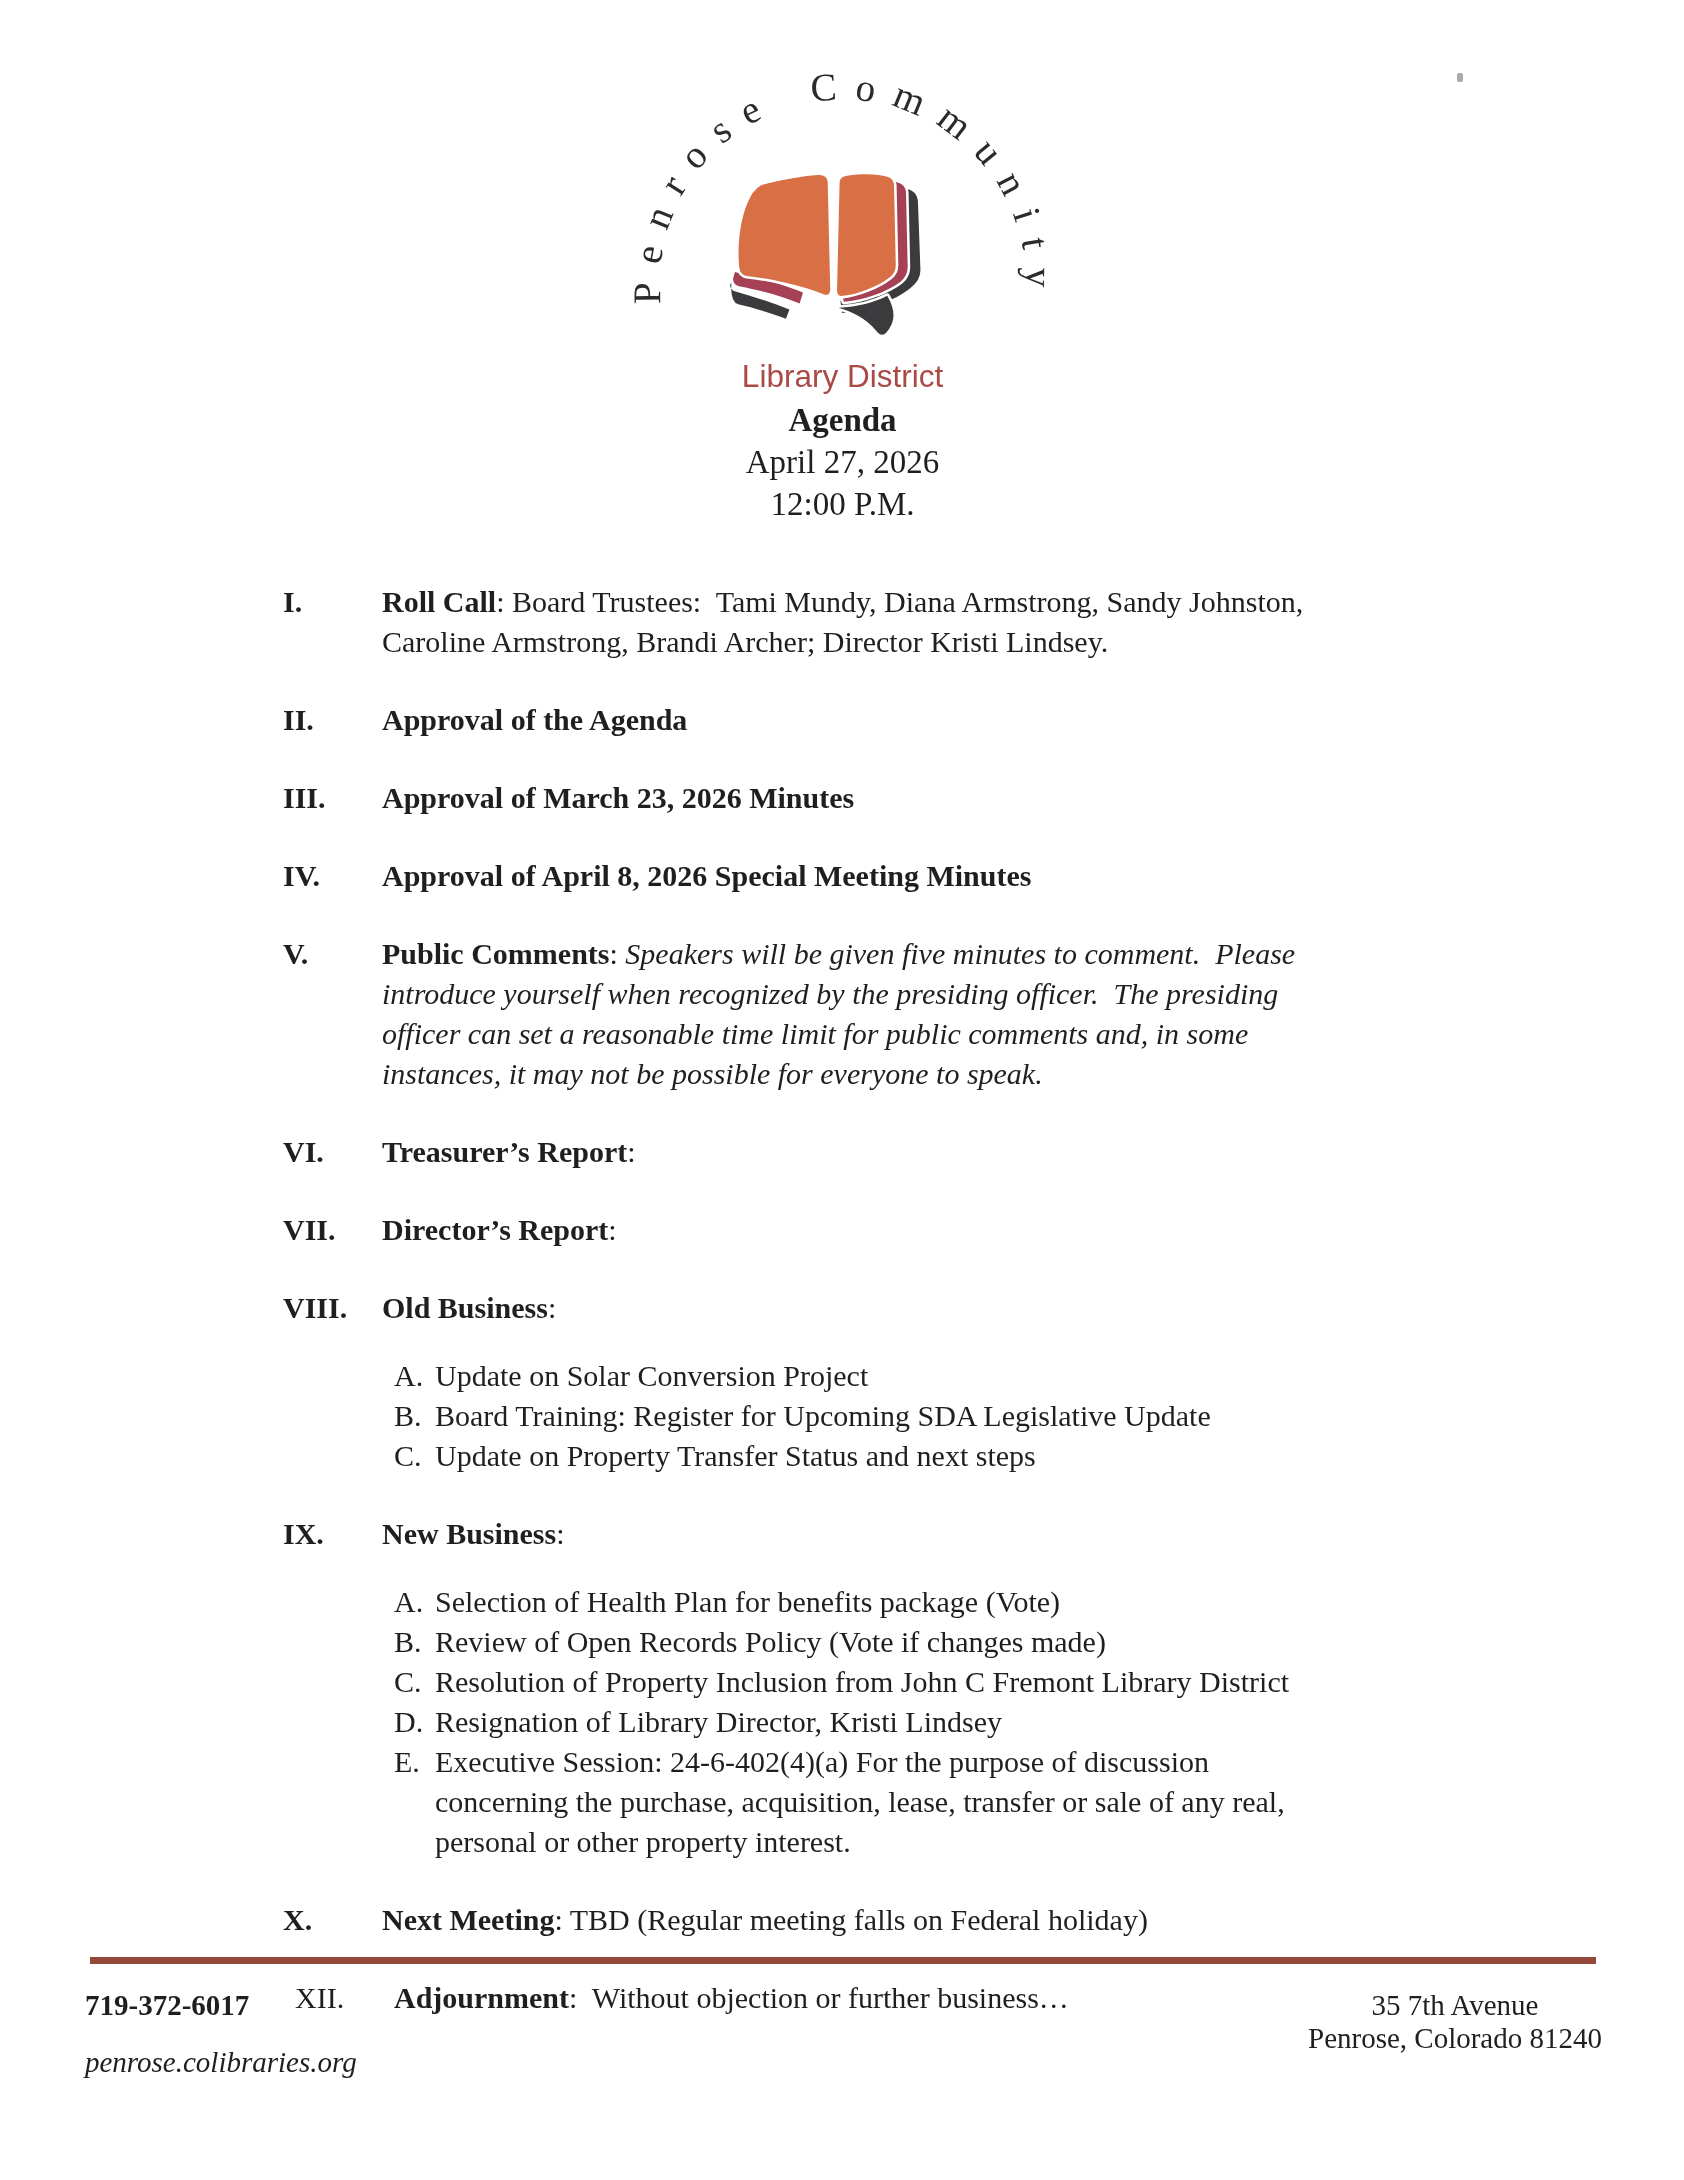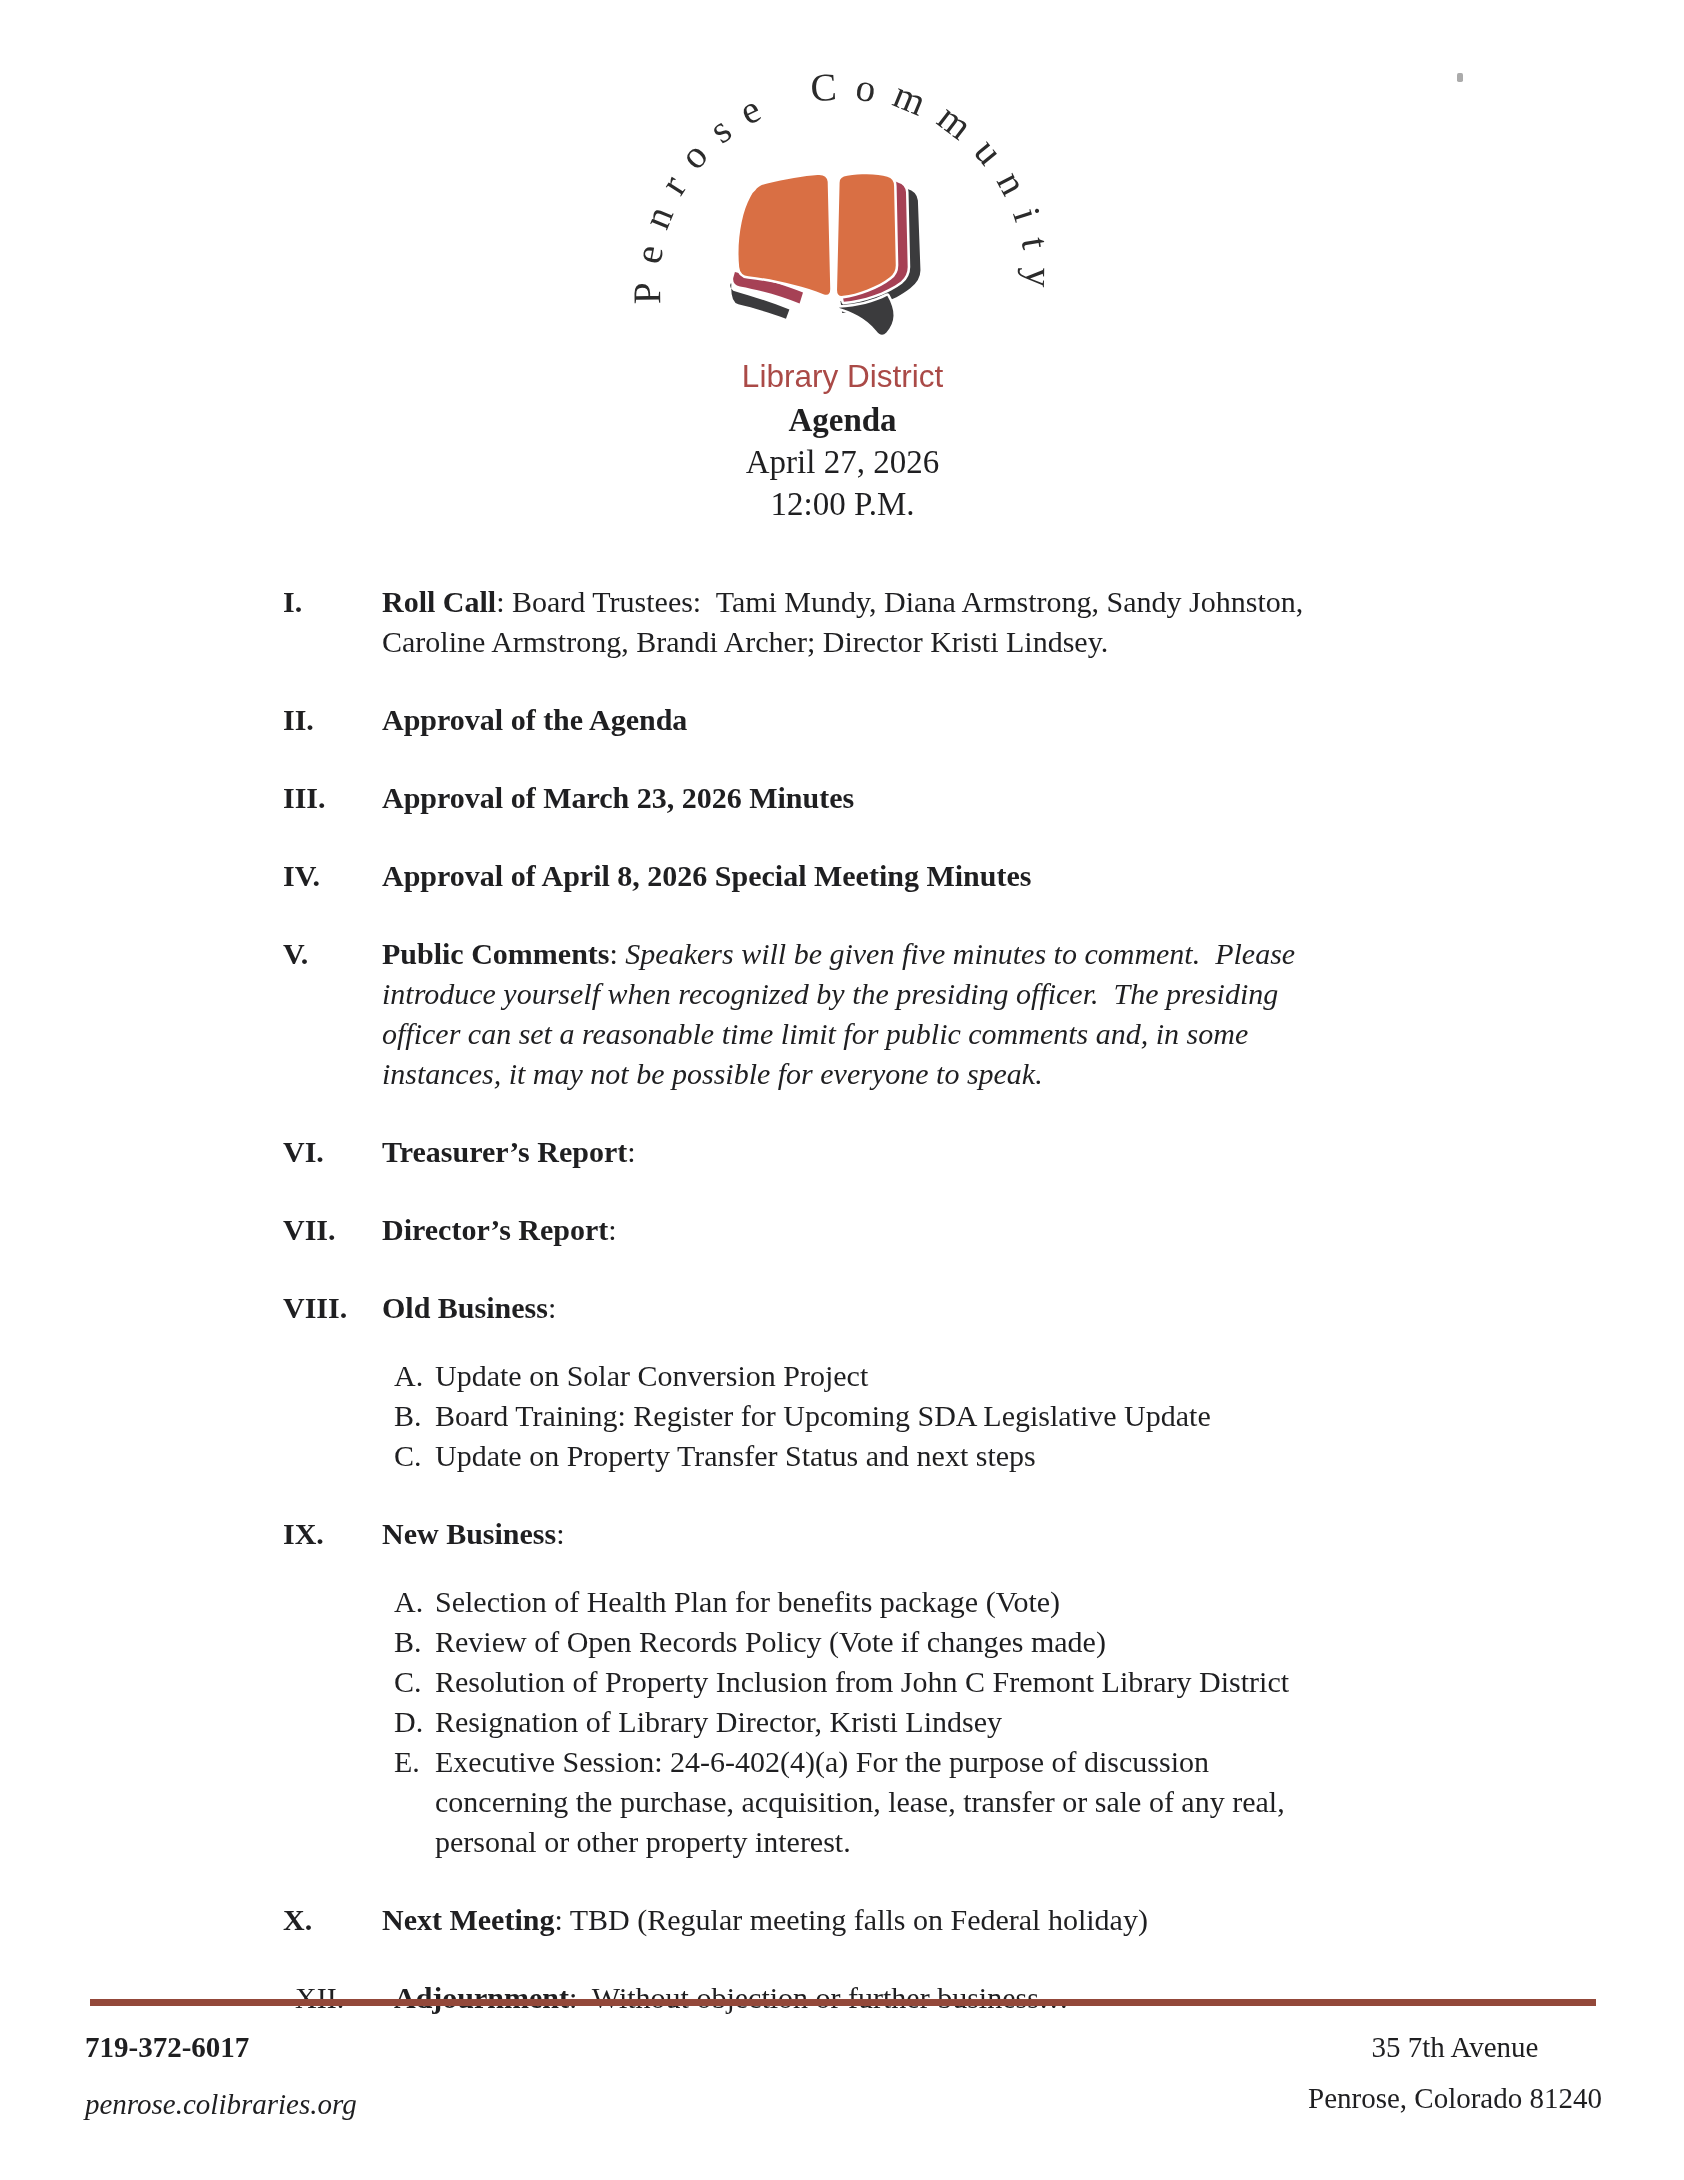--- a/index.html
+++ b/index.html
@@ -25,28 +25,28 @@
   .num{flex:0 0 99px;width:99px;font-weight:bold;}
   .item.num-reg .num{font-weight:normal;}
   .body{width:1278px;}
   .lbl{font-weight:bold;margin-top:8px;}
   .sep,.txt,.stxt{white-space:pre-wrap;}
   .txt.it{font-style:italic;}
   .sublist{margin-top:28px;margin-left:12px;}
   .subitem{display:flex;}
   .slet{flex:0 0 41px;width:41px;}
   
-  .footer{position:absolute;top:1999px;left:0;right:0;}
+  .footer{position:absolute;top:1957px;left:0;right:0;}
   .rule{height:6.8px;background:#93483a;margin:0 89px 0 90px;}
   .footer-cols{display:flex;justify-content:space-between;align-items:flex-start;
     padding:0 83px 0 85px;margin-top:25.6px;font-size:29px;line-height:32px;}
   .phone{font-weight:bold;}
   .site{font-style:italic;margin-top:25px;}
   .f-right{text-align:center;}
-  .addr2{margin-top:19px;}
+  .addr2{margin-top:1px;}
   
   .speck{position:absolute;left:1457px;top:73px;width:6px;height:8.5px;
     background:#8f8f8f;opacity:.75;border-radius:1.7px;}
 </style>
 </head>
 <body>
 
 <div class="speck"></div>
 
 <div class="header">

